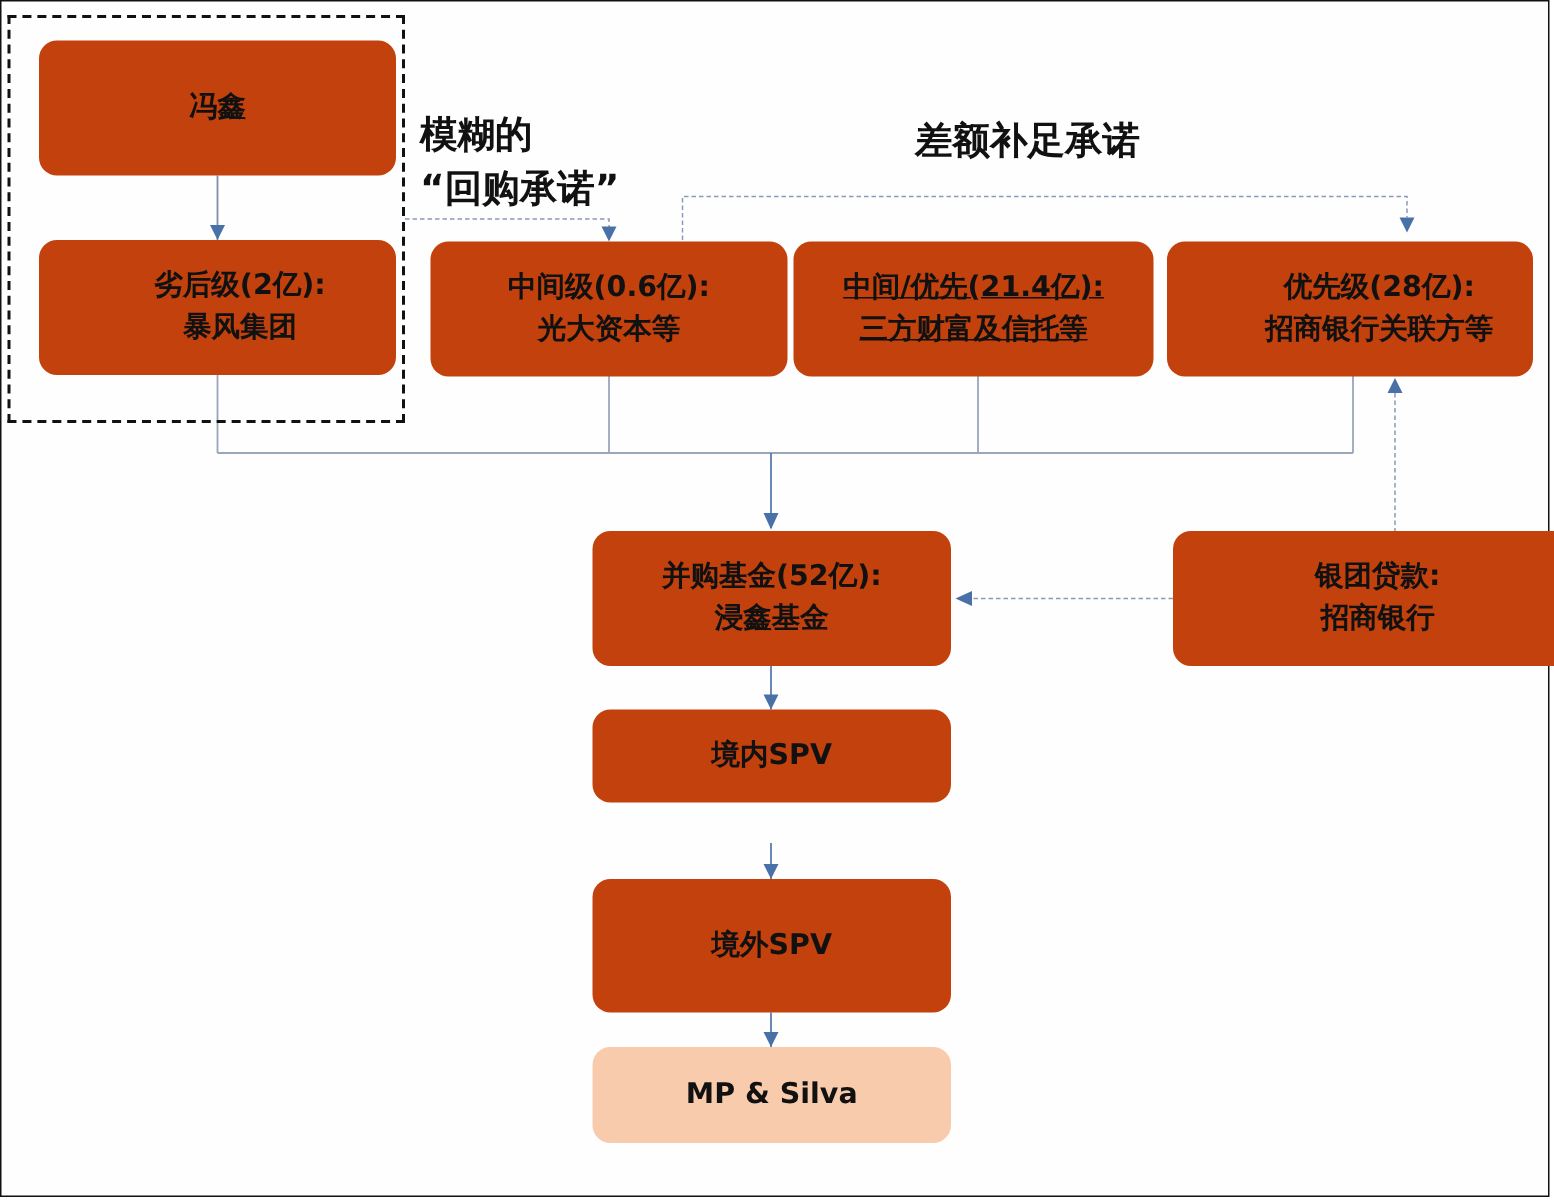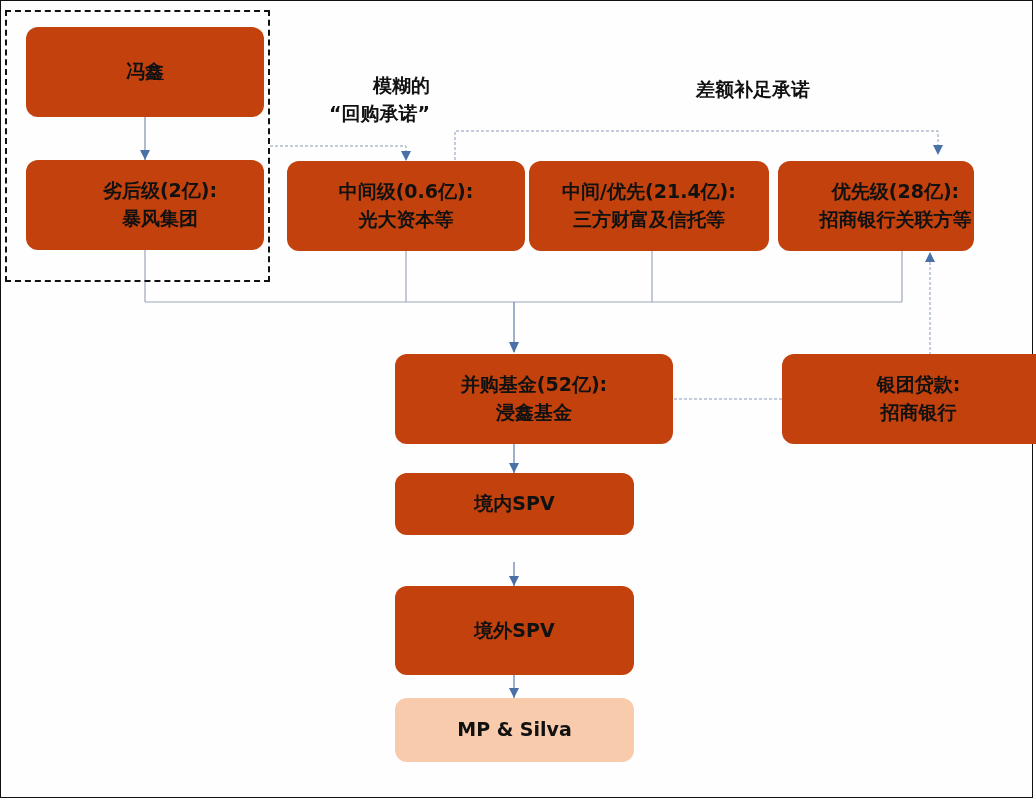--- a/index.html
+++ b/index.html
@@ -6,22 +6,22 @@
     body { width: 1036px; height: 801px; position: relative; overflow: hidden;
            font-family: "DejaVu Sans", "Liberation Sans", sans-serif; }
     .frame { position: absolute; left: 0; top: 0; width: 1033px; height: 798px;
              border: 1.5px solid #111; box-sizing: border-box; background: #fefefe; }
     svg.links { position: absolute; left: 0; top: 0; width: 1036px; height: 801px; }
     .node { position: absolute; box-sizing: border-box; border-radius: 12px;
             background: #c2410c; color: #111; font-weight: bold; font-size: 19px;
             display: flex; flex-direction: column; align-items: center; justify-content: center;
             text-align: center; line-height: 1.45; }
     .node.target { background: #f8cbad; }
-    .label { position: absolute; font-weight: bold; font-size: 19px; color: #111;
-             text-align: right; line-height: 1.45; }
+    .label { position: absolute; font-weight: bold; font-size: 25px; color: #111;
+             text-align: left; line-height: 1.45; }
     .dashed-group { position: absolute; left: 5px; top: 10px; width: 265px; height: 272px;
                     box-sizing: border-box; border: 2.5px dashed #111; }
   </style>
 </head>
 <body>
 
 <div class="frame"></div>
 
 <svg class="links" viewBox="0 0 1036 801">
   <defs>
@@ -75,31 +75,31 @@
 <div class="node" style="left:26px;top:160px;width:238px;height:90px;padding-left:30px;">
   <span>劣后级(2亿):</span>
   <span>暴风集团</span>
 </div>
 
 <div class="node" style="left:287px;top:161px;width:238px;height:90px;">
   <span>中间级(0.6亿):</span>
   <span>光大资本等</span>
 </div>
 
-<div class="node" style="left:529px;top:161px;width:240px;height:90px;">
+<div class="node" style="left:529px;top:161px;width:240px;height:90px;text-decoration:underline;">
   <span>中间/优先(21.4亿):</span>
   <span>三方财富及信托等</span>
 </div>
 
-<div class="node" style="left:778px;top:161px;width:196px;height:90px;padding-left:39px;">
+<div class="node" style="left:778px;top:161px;width:244px;height:90px;padding-left:39px;">
   <span>优先级(28亿):</span>
   <span>招商银行关联方等</span>
 </div>
 
-<div class="node" style="left:395px;top:354px;width:278px;height:90px;">
+<div class="node" style="left:395px;top:354px;width:239px;height:90px;">
   <span>并购基金(52亿):</span>
   <span>浸鑫基金</span>
 </div>
 
 <div class="node" style="left:782px;top:354px;width:273px;height:90px;">
   <span>银团贷款:</span>
   <span>招商银行</span>
 </div>
 
 <div class="node" style="left:395px;top:473px;width:239px;height:62px;">

